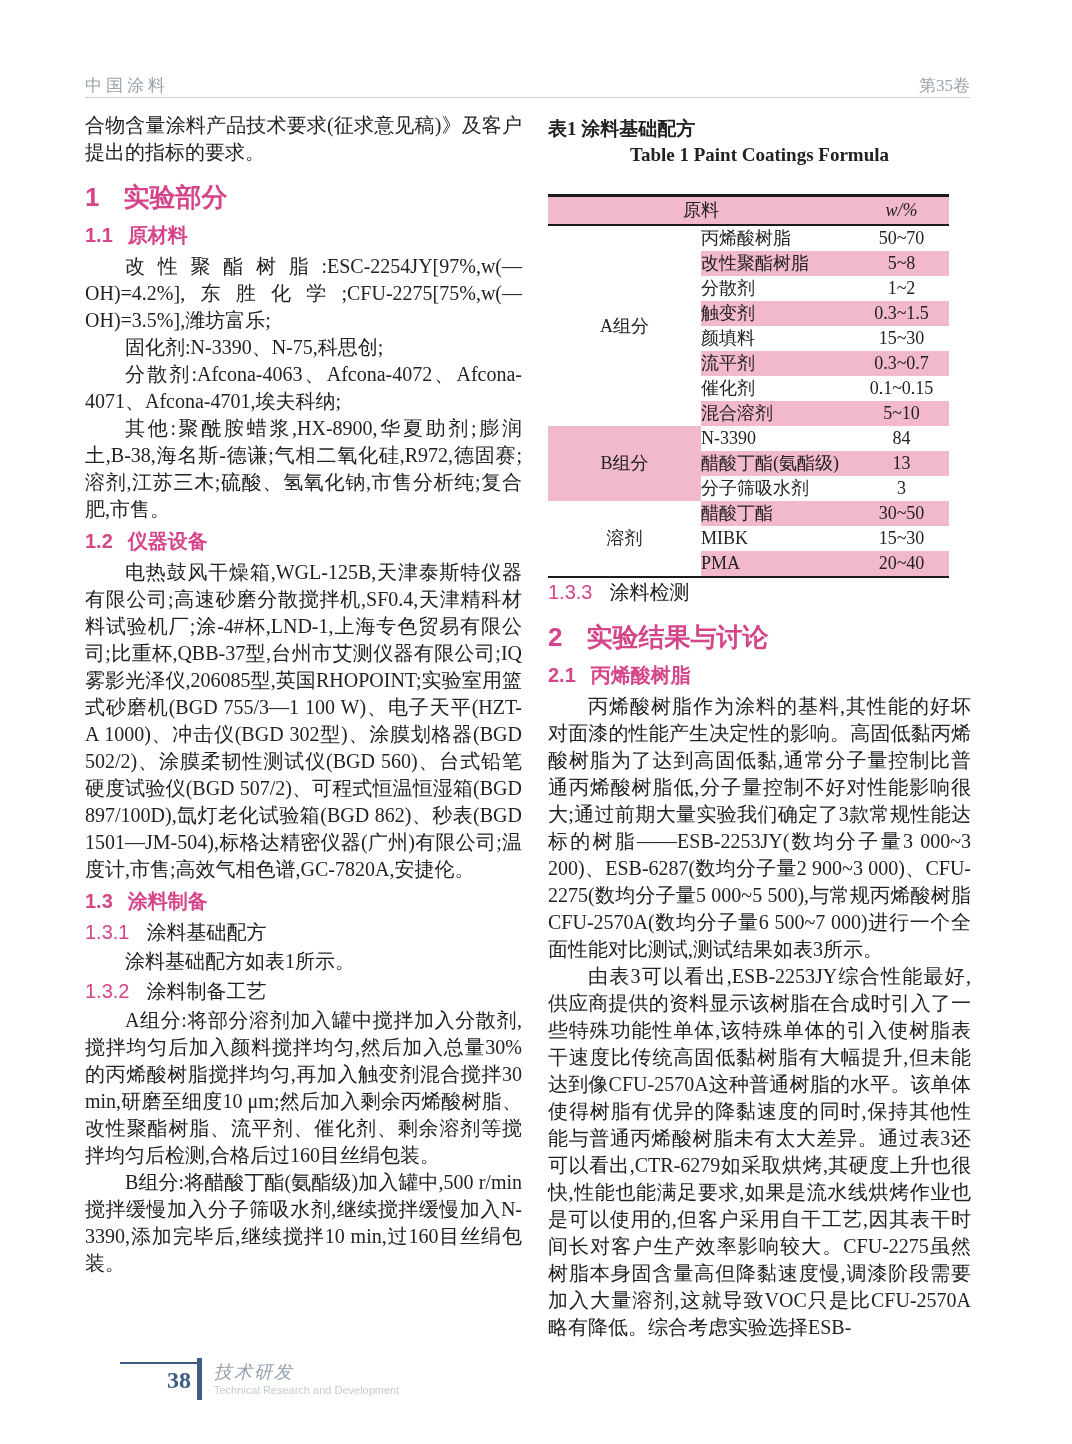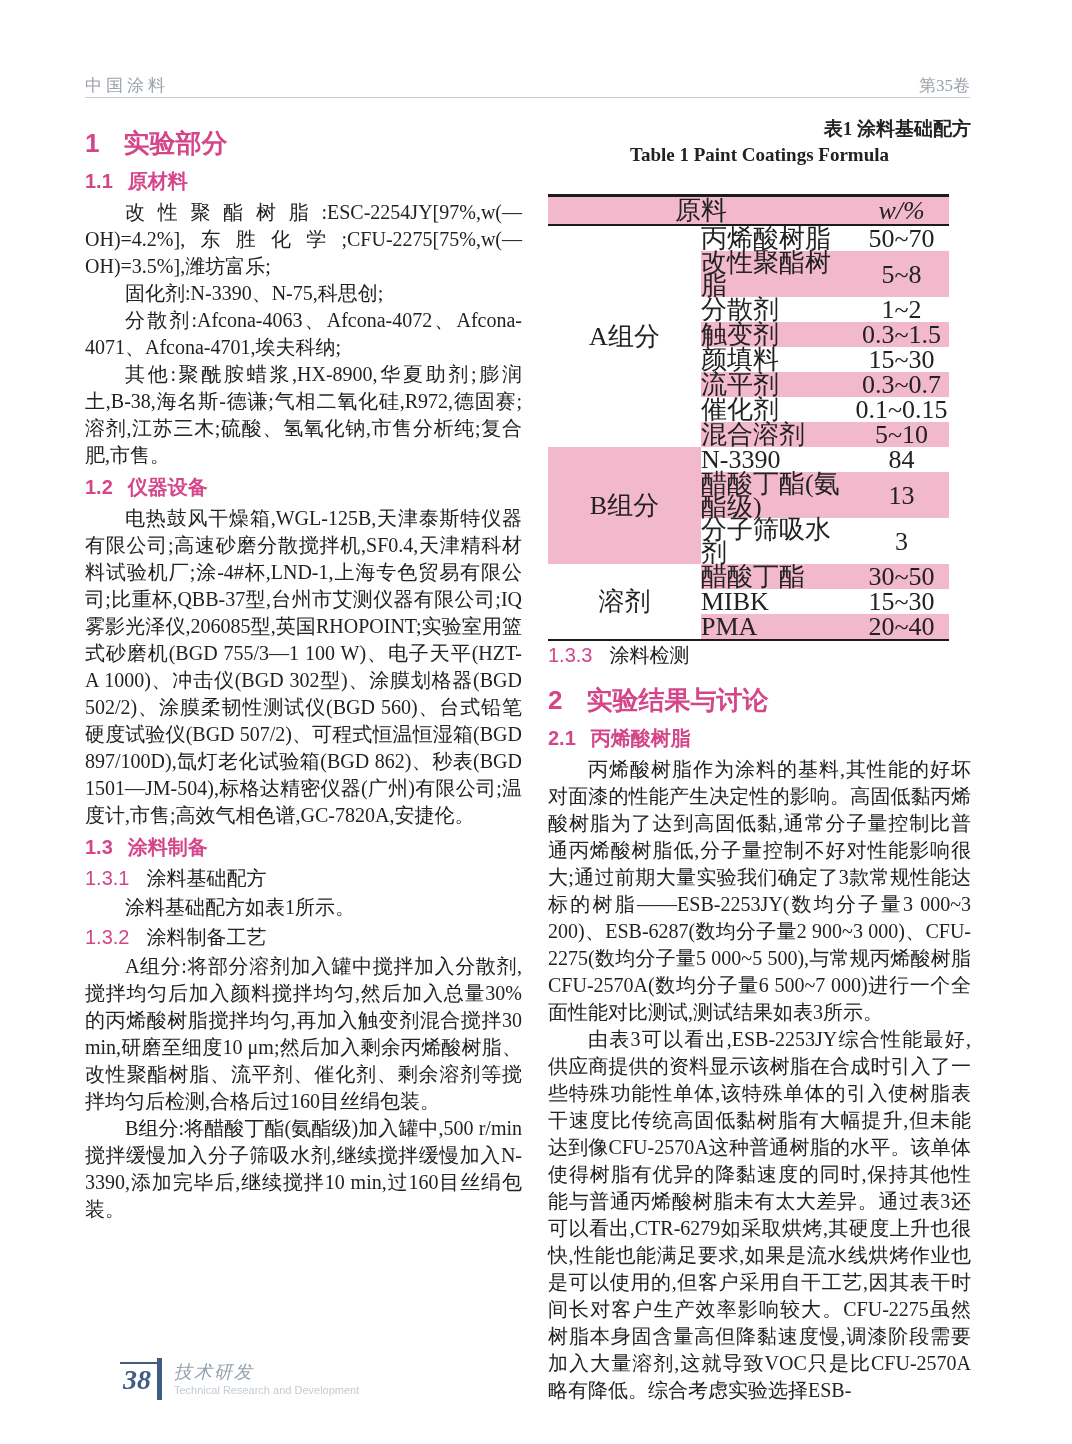--- a/index.html
+++ b/index.html
@@ -41,26 +41,26 @@
     color:var(--accent,#d4458a); font-size:20px; line-height:27px;
     margin:5px 0 4px;
   }
   .h3 {
     display:flex; gap:17px; align-items:baseline; text-align:left;
     font-size:20px; line-height:27px; margin:3px 0 2px;
   }
   .h3 .num { color:var(--accent,#d4458a); font-family:"Liberation Sans", sans-serif; }
   .h3 .ttl { color:var(--ink,#222); }
   
-  .tbl-title-zh { text-align:right; font-weight:bold; font-size:19px; line-height:24px; margin:5px 0 2px; text-indent:0; }
+  .tbl-title-zh { text-align:left; font-weight:bold; font-size:19px; line-height:24px; margin:5px 0 2px; text-indent:0; }
   .tbl-title-en { text-align:center; font-weight:bold; font-size:19px; line-height:24px; margin:0 0 27px; text-indent:0; }
   table.formula {
     border-collapse:collapse; width:401px; table-layout:fixed;
     border-top:3px solid #1b1b1b; border-bottom:2px solid #1b1b1b;
-    font-size:26px; line-height:23px; text-align:left;
+    font-size:18px; line-height:23px; text-align:left;
   }
   table.formula td { height:25px; padding:0; vertical-align:middle; }
   tr.trh td {
     background:var(--table_pink,#f2b8cb);
     border-bottom:2px solid #1b1b1b; height:27px;
   }
   td.th-name { text-align:center; }
   td.thv { text-align:center; font-style:italic; }
   td.c-group { width:97px; text-align:center; }
   td.c-group.pinkbg { background:var(--table_pink,#f2b8cb); }
@@ -68,22 +68,23 @@
   td.c-val  { width:95px; text-align:center; }
   tr.stripe td.c-name, tr.stripe td.c-val { background:var(--table_pink,#f2b8cb); }
   .after-table { margin-top:1px; }
   
   .pg-footer { position:absolute; left:120px; top:1358px; display:flex; align-items:flex-start; }
   .pgnum-box {
     border-top:2px solid var(--footer_blue,#3e5c84);
     padding:3px 6px 0 3px; margin-top:4px;
   }
   .pgnum {
-    font-style:italic; font-weight:bold; font-size:28px; line-height:26px;
+    font-weight:bold; font-size:24px; line-height:26px;
     color:var(--footer_blue,#3e5c84);
+    margin-left:44px;
   }
   .vbar { width:5px; height:42px; background:var(--footer_blue,#3e5c84); margin:0 12px 0 0; }
   .foot-labels { display:flex; flex-direction:column; padding-top:4px; }
   .foot-zh {
     font-family:"Liberation Sans", sans-serif; font-size:18px; line-height:21px;
     letter-spacing:2px; color:var(--footer_gray_blue,#93a0ae);font-style:italic;
   }
   .foot-en {
     font-family:"Liberation Sans", sans-serif; font-size:11px; line-height:15px;
     color:var(--footer_light_gray,#c3cbd4);
@@ -94,20 +95,21 @@
 
 <div class="page">
 
   <div class="pg-header">
     <span class="journal">中国涂料</span>
     <span class="volume">第35卷</span>
   </div>
   <div class="pg-rule"></div>
 
   <div class="col col-left">
+    <p class="body noindent">合物含量涂料产品技术要求(征求意见稿)》及客户提出的指标的要求。</p>
 
     <div class="h1">
       <span>1</span>
       <span>实验部分</span>
     </div>
 
     <div class="h2">
       <span>1.1</span>
       <span>原材料</span>
     </div>

